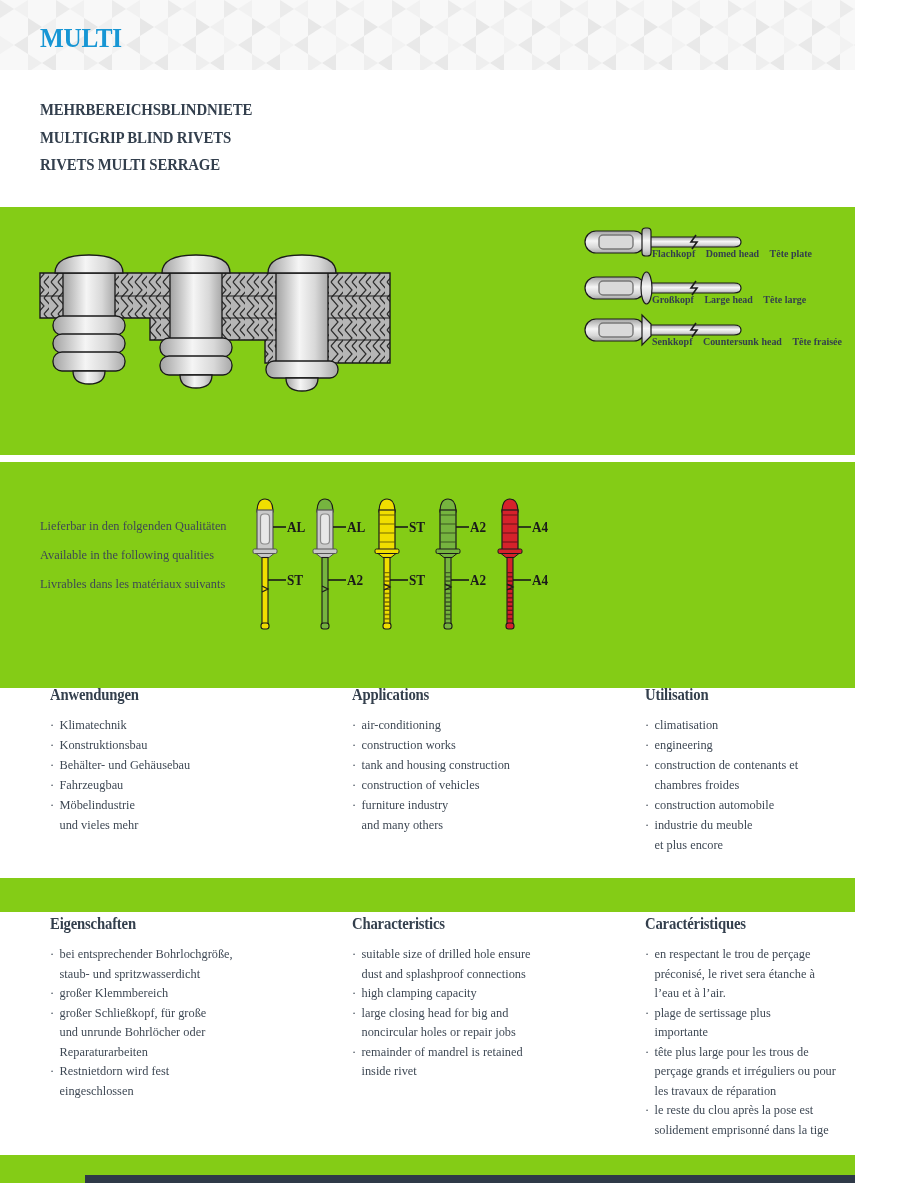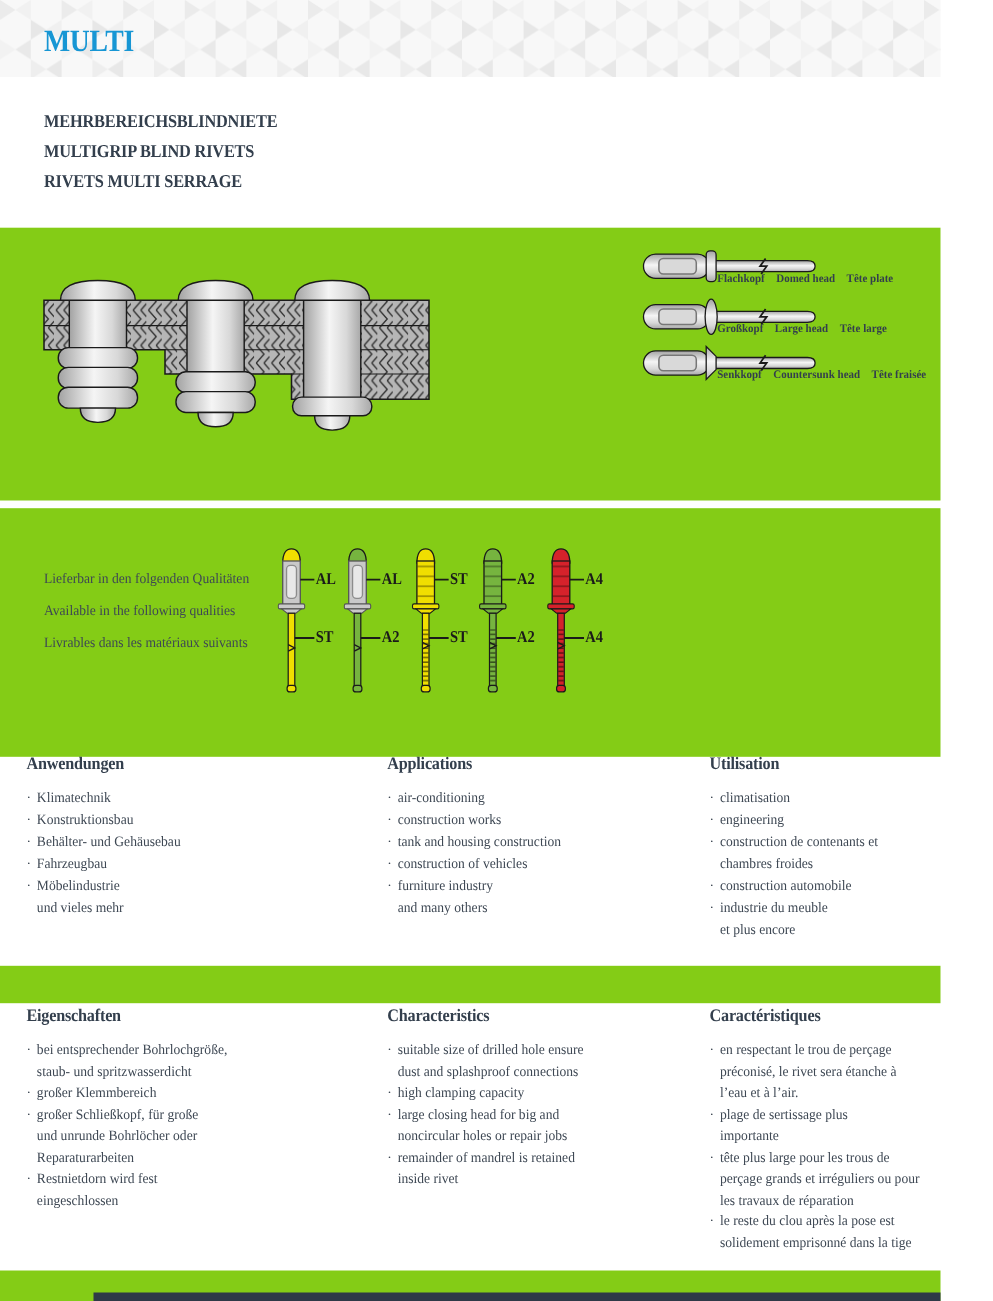--- a/index.html
+++ b/index.html
@@ -31,21 +31,21 @@
          transform:scaleX(.95);transform-origin:0 0;}
   .in1{top:56px}.in2{top:85px}.in3{top:114px}
   .rivet{position:absolute;top:34px;width:60px;height:140px;}
   .rv1{left:252px}.rv2{left:312px}.rv3{left:374px}.rv4{left:435px}.rv5{left:497px}
   .rsvg{position:absolute;left:0;top:0;}
   .rlabel{position:absolute;left:35px;font-size:15px;font-weight:bold;color:#1a1a1a;
           transform:scaleX(.88);transform-origin:0 0;white-space:nowrap;}
   .rl-body{top:23px}.rl-stem{top:76px}
   
   .col{position:absolute;width:300px;color:#3e4854;}
-  .c1{left:24px}.c2{left:352px}.c3{left:645px}
+  .c1{left:50px}.c2{left:352px}.c3{left:645px}
   .usage{top:686px}.features{top:915px}
   .col h2{margin:0 0 11px 0;font-size:16px;font-weight:bold;color:#333f4d;letter-spacing:-.2px;
           transform:scaleX(.92);transform-origin:0 0;white-space:nowrap;}
   .list{font-size:13px;transform:scaleX(.95);transform-origin:0 0;white-space:nowrap;}
   .usage .list{line-height:20px;}
   .features .list{line-height:19.5px;}
   .bullet-row{display:flex;}
   .dot{width:10px;flex:0 0 10px;}
 </style>
 </head>

